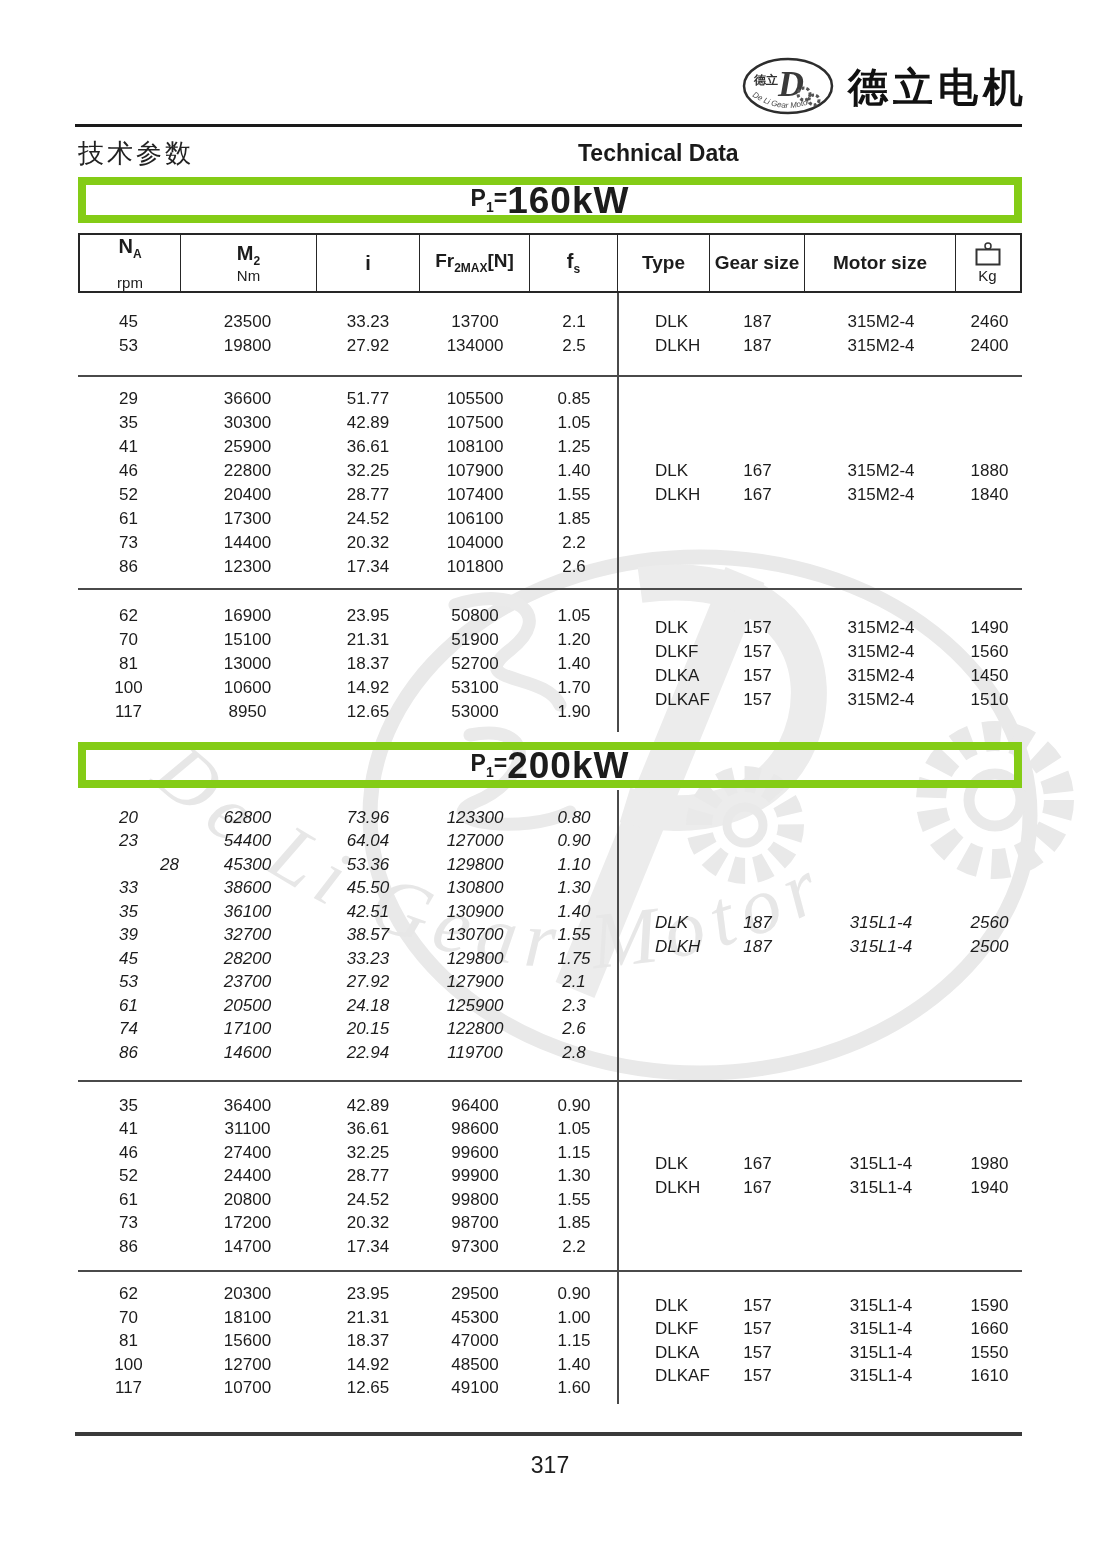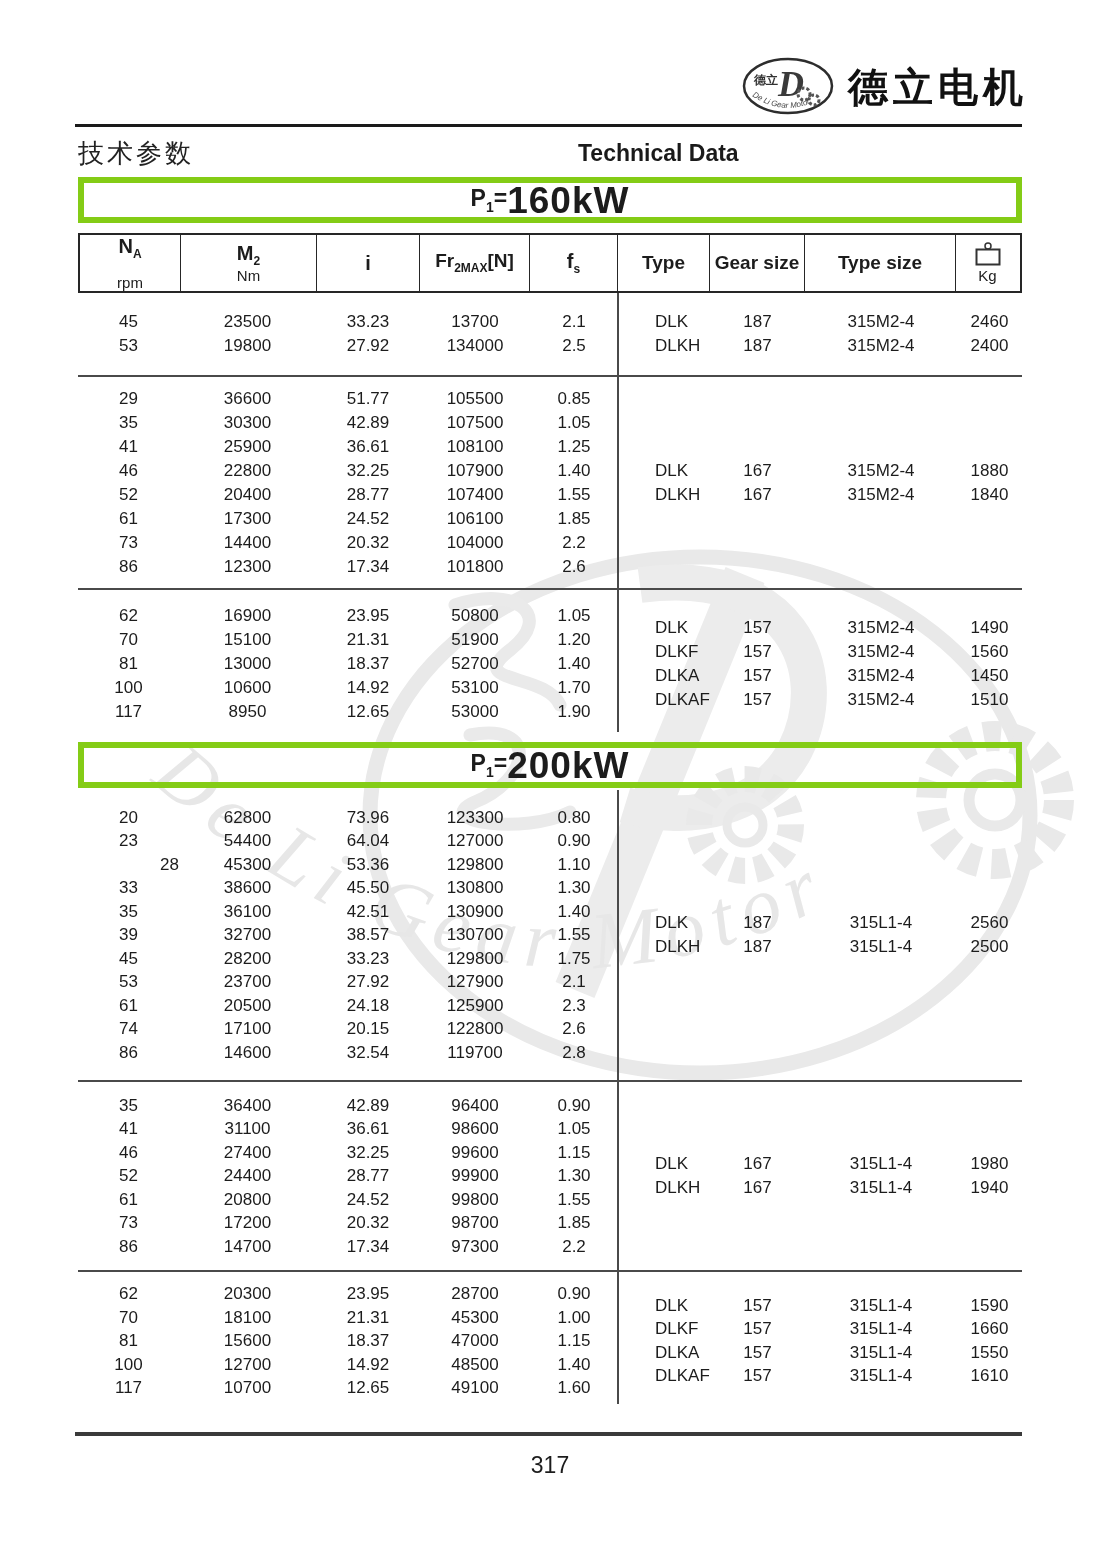--- a/index.html
+++ b/index.html
@@ -11,21 +11,21 @@
 
   
   .brand-logo{left:740px;top:54px;width:96px;height:68px;}
   .brand-name{left:848px;top:60px;font-family:"Liberation Serif",serif;font-weight:bold;
               font-size:40px;letter-spacing:5px;white-space:nowrap;color:#111;}
   .toprule{left:75px;top:124px;width:947px;height:3px;background:#1a1a1a;}
   .sec-cn{left:78px;top:136px;font-size:26px;letter-spacing:3px;color:#222;}
   .sec-en{left:578px;top:140px;font-size:23px;font-weight:bold;color:#1a1a1a;}
 
   
-  .titlebox{left:78px;width:944px;height:46px;border:6px solid #84cc16;box-sizing:border-box;
+  .titlebox{left:78px;width:944px;height:46px;border:8px solid #84cc16;box-sizing:border-box;
             display:flex;align-items:center;justify-content:center;background:transparent;}
   .tp{font-weight:bold;font-size:23px;line-height:1;}
   .tp sub{font-size:14px;font-weight:bold;}
   .tbig{font-weight:bold;font-size:37px;line-height:1;letter-spacing:1px;}
 
   
   .thead{left:78px;top:233px;width:944px;height:60px;display:flex;box-sizing:border-box;
          border:2.5px solid #262626;background:transparent;}
   .hcell{box-sizing:border-box;border-left:1.5px solid #262626;display:flex;flex-direction:column;
          align-items:center;justify-content:center;line-height:1.1;}
@@ -117,21 +117,21 @@
     <div class="hcell w4">
       <span class="hmain"><span>f</span><sub>s</sub></span>
     </div>
     <div class="hcell w5">
       <span class="hlabel">Type</span>
     </div>
     <div class="hcell w6">
       <span class="hlabel">Gear size</span>
     </div>
     <div class="hcell w7">
-      <span class="hlabel">Type size</span>
+      <span class="hlabel">Motor size</span>
     </div>
     <div class="hcell w8 kgcell">
       <svg width="30" height="25" viewBox="0 0 30 25">
         <circle cx="15" cy="4" r="3" fill="none" stroke="#333" stroke-width="1.5"></circle>
         <rect x="3.5" y="7.5" width="23" height="15" fill="none" stroke="#333" stroke-width="2"></rect>
       </svg>
       <span class="hunit">Kg</span>
     </div>
   </div>
 
@@ -310,21 +310,21 @@
       </div>
     </div>
 
   <div class="abs z1 titlebox" style="top:742px;">
     <span class="tp"><span>P</span><sub>1</sub><span>=</span></span>
       <span class="tbig">200kW</span>
   </div>
 
   <div class="abs z1 tsection" id="section-200" style="top:790px;">
       <div class="vdiv"></div>
-      <div class="block sep" style="height: 292px;">
+      <div class="block sep" style="height: 292px; font-style: italic;">
         <div class="lrows">
           <div class="drow" style="height: 23.5px;">
             <span class="dc" style="width: 101px;">20</span>
             <span class="dc" style="width: 137px;">62800</span>
             <span class="dc" style="width: 104px;">73.96</span>
             <span class="dc" style="width: 110px;">123300</span>
             <span class="dc" style="width: 88px;">0.80</span>
           </div>
           <div class="drow" style="height: 23.5px;">
             <span class="dc" style="width: 101px;">23</span>
@@ -385,21 +385,21 @@
           <div class="drow" style="height: 23.5px;">
             <span class="dc" style="width: 101px;">74</span>
             <span class="dc" style="width: 137px;">17100</span>
             <span class="dc" style="width: 104px;">20.15</span>
             <span class="dc" style="width: 110px;">122800</span>
             <span class="dc" style="width: 88px;">2.6</span>
           </div>
           <div class="drow" style="height: 23.5px;">
             <span class="dc" style="width: 101px;">86</span>
             <span class="dc" style="width: 137px;">14600</span>
-            <span class="dc" style="width: 104px;">32.54</span>
+            <span class="dc" style="width: 104px;">22.94</span>
             <span class="dc" style="width: 110px;">119700</span>
             <span class="dc" style="width: 88px;">2.8</span>
           </div>
         </div>
         <div class="rrows">
           <div class="trow" style="height: 23.5px;">
             <span class="tc t0" style="width: 92px;">DLK</span>
             <span class="tc" style="width: 95px;">187</span>
             <span class="tc" style="width: 152px;">315L1-4</span>
             <span class="tc" style="width: 65px;">2560</span>
@@ -478,21 +478,21 @@
             <span class="tc" style="width: 65px;">1940</span>
           </div>
         </div>
       </div>
       <div class="block" style="height: 138px;">
         <div class="lrows">
           <div class="drow" style="height: 23.5px;">
             <span class="dc" style="width: 101px;">62</span>
             <span class="dc" style="width: 137px;">20300</span>
             <span class="dc" style="width: 104px;">23.95</span>
-            <span class="dc" style="width: 110px;">28700</span>
+            <span class="dc" style="width: 110px;">29500</span>
             <span class="dc" style="width: 88px;">0.90</span>
           </div>
           <div class="drow" style="height: 23.5px;">
             <span class="dc" style="width: 101px;">70</span>
             <span class="dc" style="width: 137px;">18100</span>
             <span class="dc" style="width: 104px;">21.31</span>
             <span class="dc" style="width: 110px;">45300</span>
             <span class="dc" style="width: 88px;">1.00</span>
           </div>
           <div class="drow" style="height: 23.5px;">

